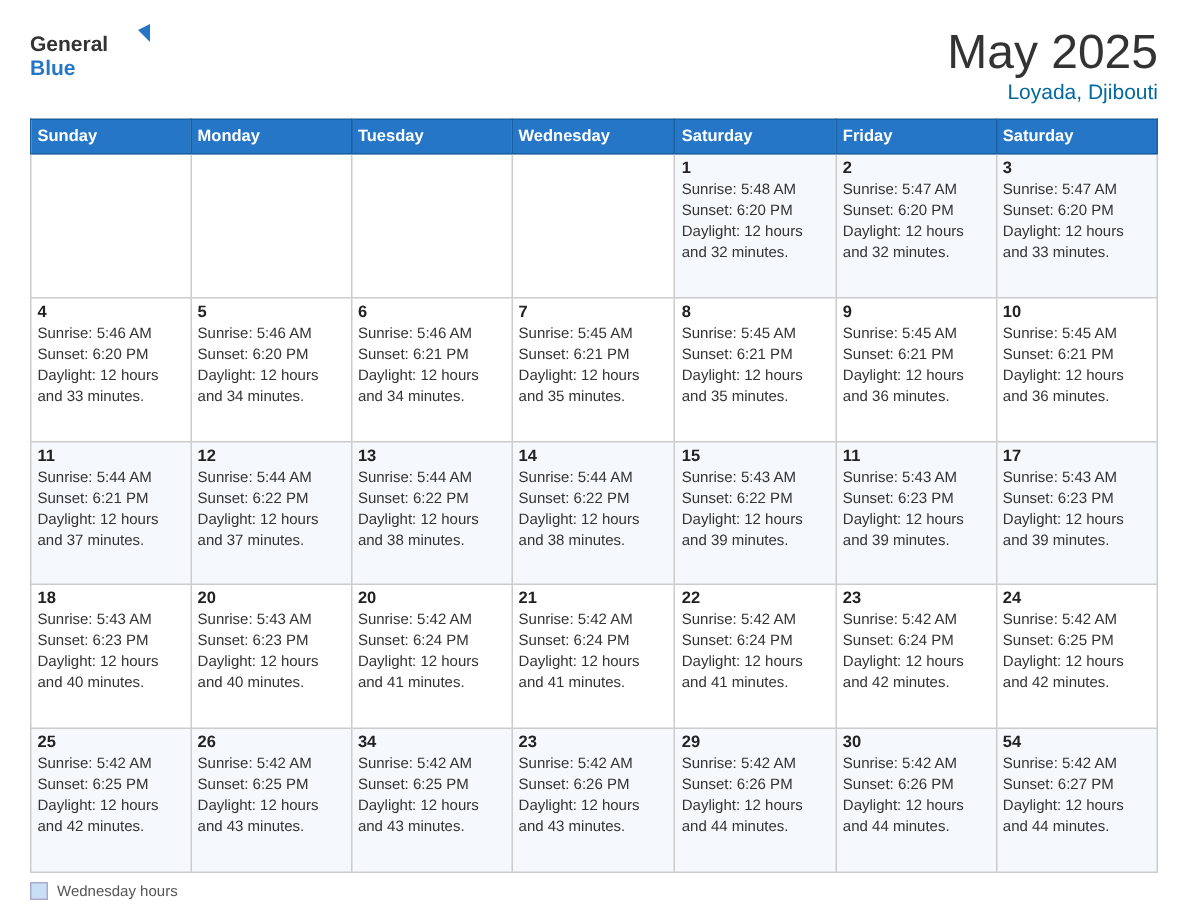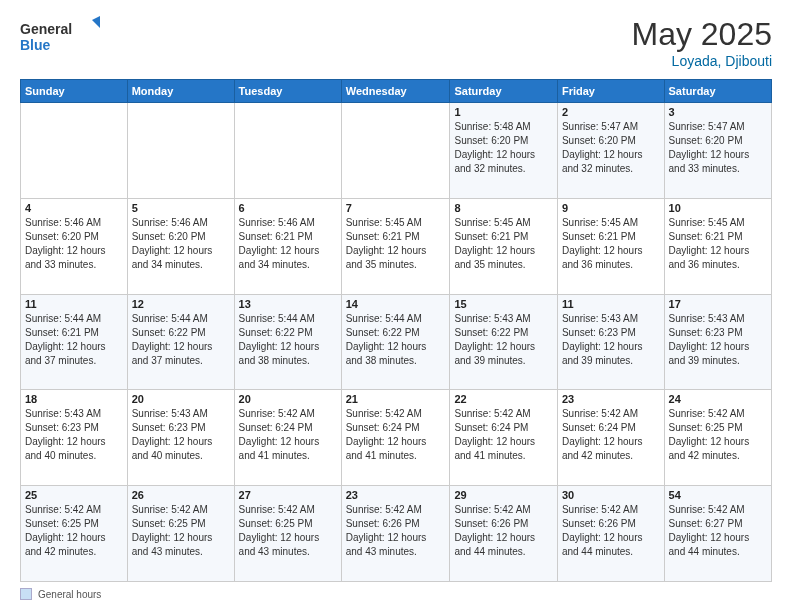--- a/index.html
+++ b/index.html
@@ -243,21 +243,21 @@
         <tr>
           <td>
             <span class="day-number">25</span>
             <div class="day-info">Sunrise: 5:42 AM<br>Sunset: 6:25 PM<br>Daylight: 12 hours<br>and 42 minutes.</div>
           </td>
           <td>
             <span class="day-number">26</span>
             <div class="day-info">Sunrise: 5:42 AM<br>Sunset: 6:25 PM<br>Daylight: 12 hours<br>and 43 minutes.</div>
           </td>
           <td>
-            <span class="day-number">27</span>
+            <span class="day-number">34</span>
             <div class="day-info">Sunrise: 5:42 AM<br>Sunset: 6:25 PM<br>Daylight: 12 hours<br>and 43 minutes.</div>
           </td>
           <td>
             <span class="day-number">23</span>
             <div class="day-info">Sunrise: 5:42 AM<br>Sunset: 6:26 PM<br>Daylight: 12 hours<br>and 43 minutes.</div>
           </td>
           <td>
             <span class="day-number">29</span>
             <div class="day-info">Sunrise: 5:42 AM<br>Sunset: 6:26 PM<br>Daylight: 12 hours<br>and 44 minutes.</div>
           </td>
@@ -268,15 +268,15 @@
           <td>
             <span class="day-number">54</span>
             <div class="day-info">Sunrise: 5:42 AM<br>Sunset: 6:27 PM<br>Daylight: 12 hours<br>and 44 minutes.</div>
           </td>
         </tr>
       </tbody>
   </table>
 
   <div class="footer-note">
     <div class="footer-box"></div>
-    <span>General hours</span>
+    <span>Wednesday hours</span>
   </div>
 </div>
 
 </body></html>

